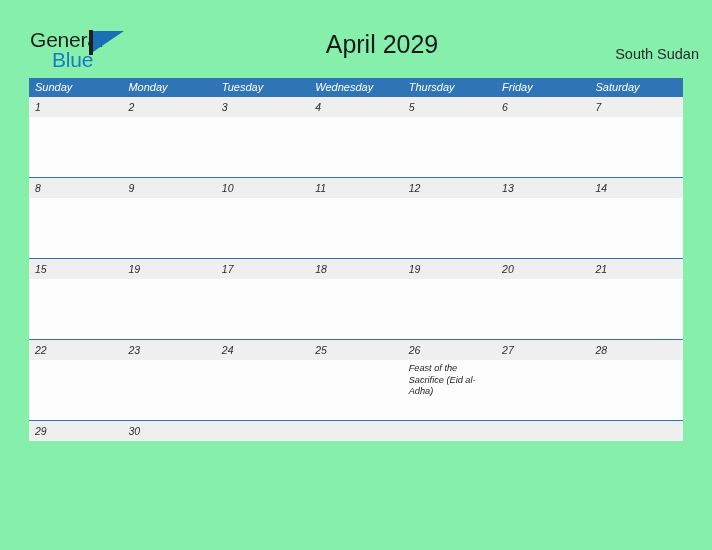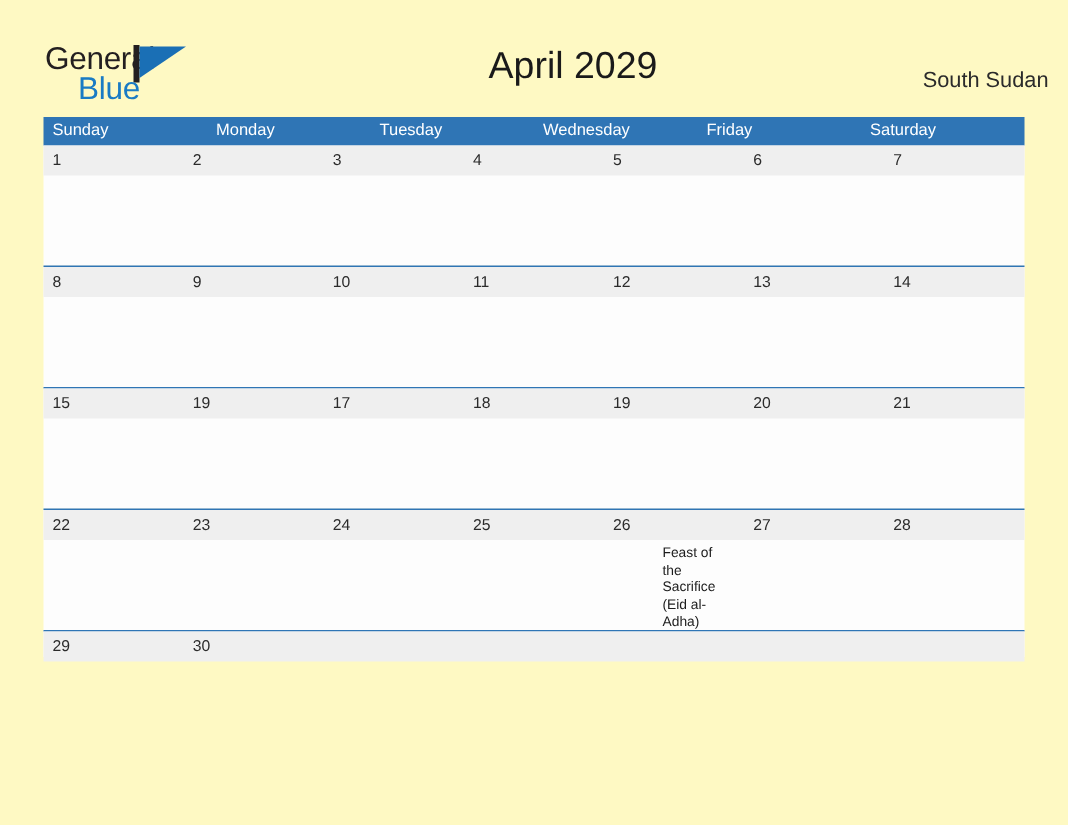--- a/index.html
+++ b/index.html
@@ -12,21 +12,21 @@
     background: #ffffff;
     font-family: "Liberation Sans", sans-serif;
     -webkit-font-smoothing: antialiased;
     overflow: hidden;
   }
 
   #page {
     position: relative;
     width: 712px;
     height: 550px;
-    background: #fef9c3;
+    background: #86efac;
   }
 
   
   .header {
     position: absolute;
     left: 0;
     top: 0;
     width: 712px;
     height: 78px;
   }
@@ -104,20 +104,21 @@
     color: #2b2b2b;
     white-space: nowrap;
   }
 
   
   .calendar {
     position: absolute;
     left: 29px;
     top: 78px;
     width: 654px;
+    font-style: italic;
   }
 
   .dow-row {
     display: flex;
     width: 100%;
     height: 18px;
     background: #2f75b5;
   }
   .dow-cell {
     flex: 1 1 0;
@@ -166,21 +167,20 @@
     position: relative;
     display: block;
     font-size: 10.5px;
     color: #2b2b2b;
     line-height: 20px;
     height: 20px;
   }
   .day-events {
     position: relative;
     padding-top: 3px;
-    margin-left: 33px;
   }
   .event {
     font-size: 9.2px;
     line-height: 11.6px;
     color: #1c1c1c;
     word-wrap: break-word;
   }
 </style>
 </head>
 <body>
@@ -202,20 +202,21 @@
 
     <div class="region-label">South Sudan</div>
   </div>
 
   <div class="calendar">
     <div class="dow-row">
         <div class="dow-cell">Sunday</div>
         <div class="dow-cell">Monday</div>
         <div class="dow-cell">Tuesday</div>
         <div class="dow-cell">Wednesday</div>
+        <div class="dow-cell">Thursday</div>
         <div class="dow-cell">Friday</div>
         <div class="dow-cell">Saturday</div>
       </div>
     <div id="weeks">
         <div class="week-row">
           <div class="week-band"></div>
           <div class="week-cells">
             <div class="day-cell">
               <span class="day-num">1</span>
             </div>

